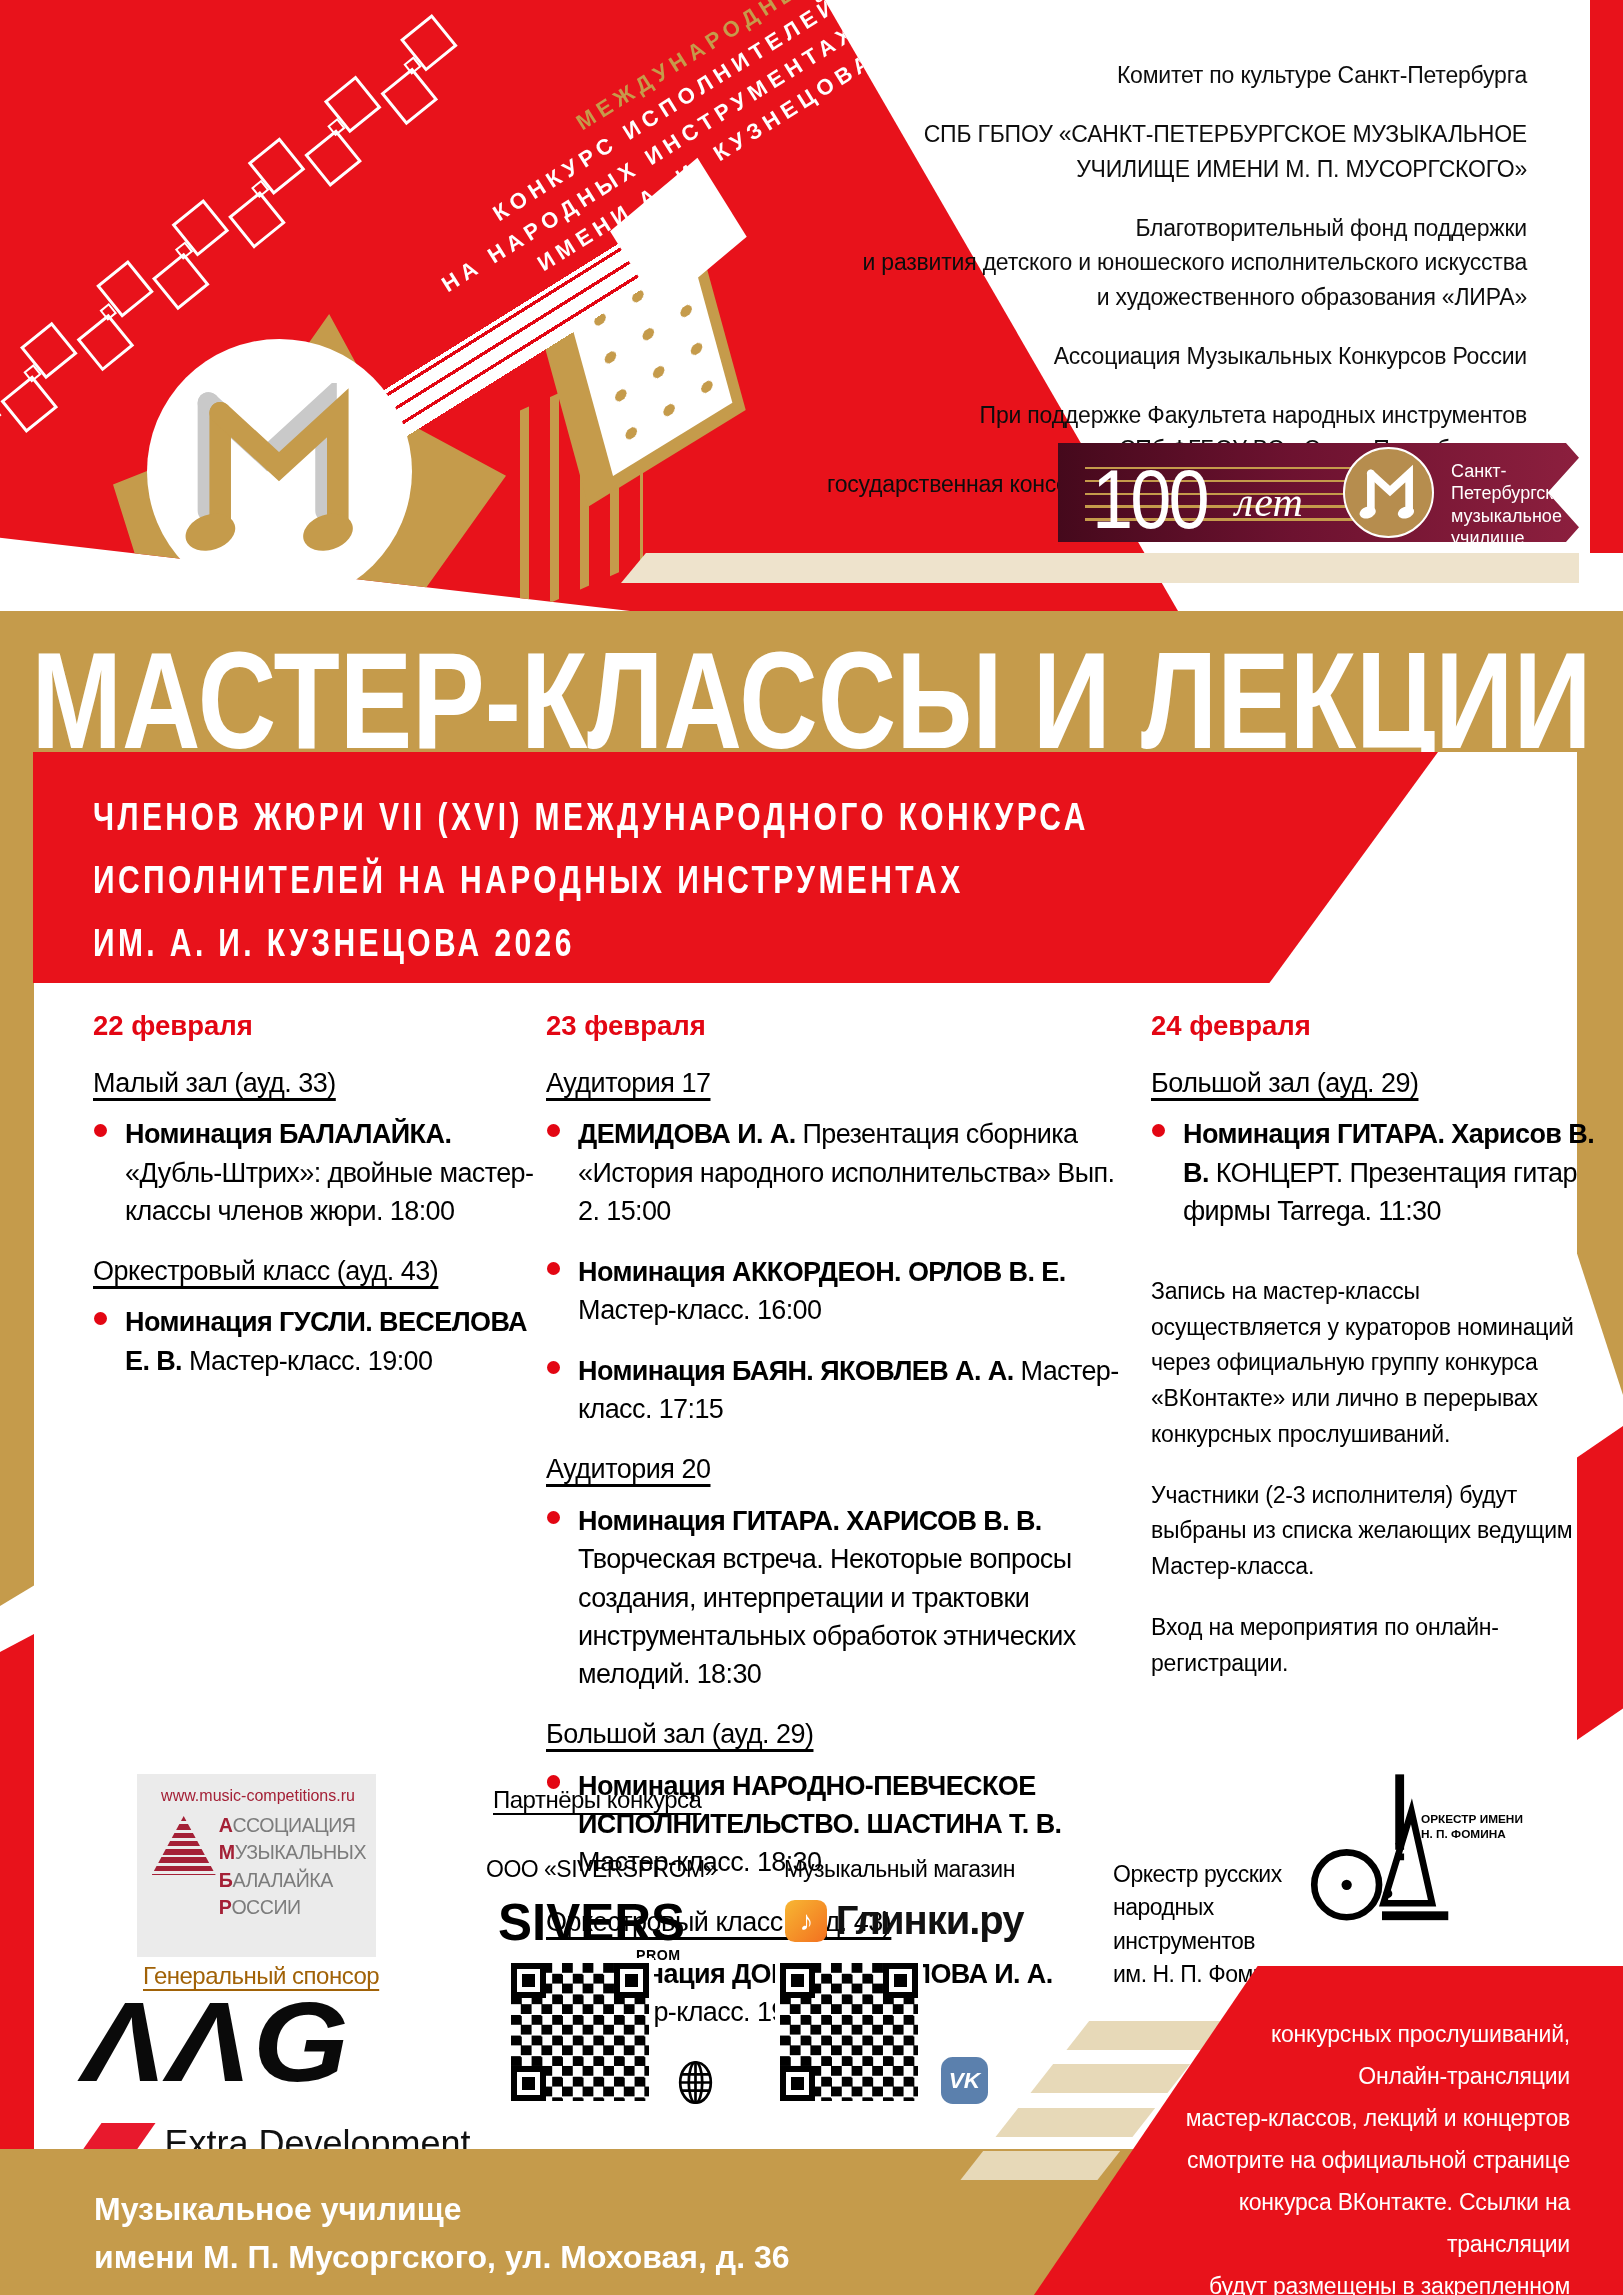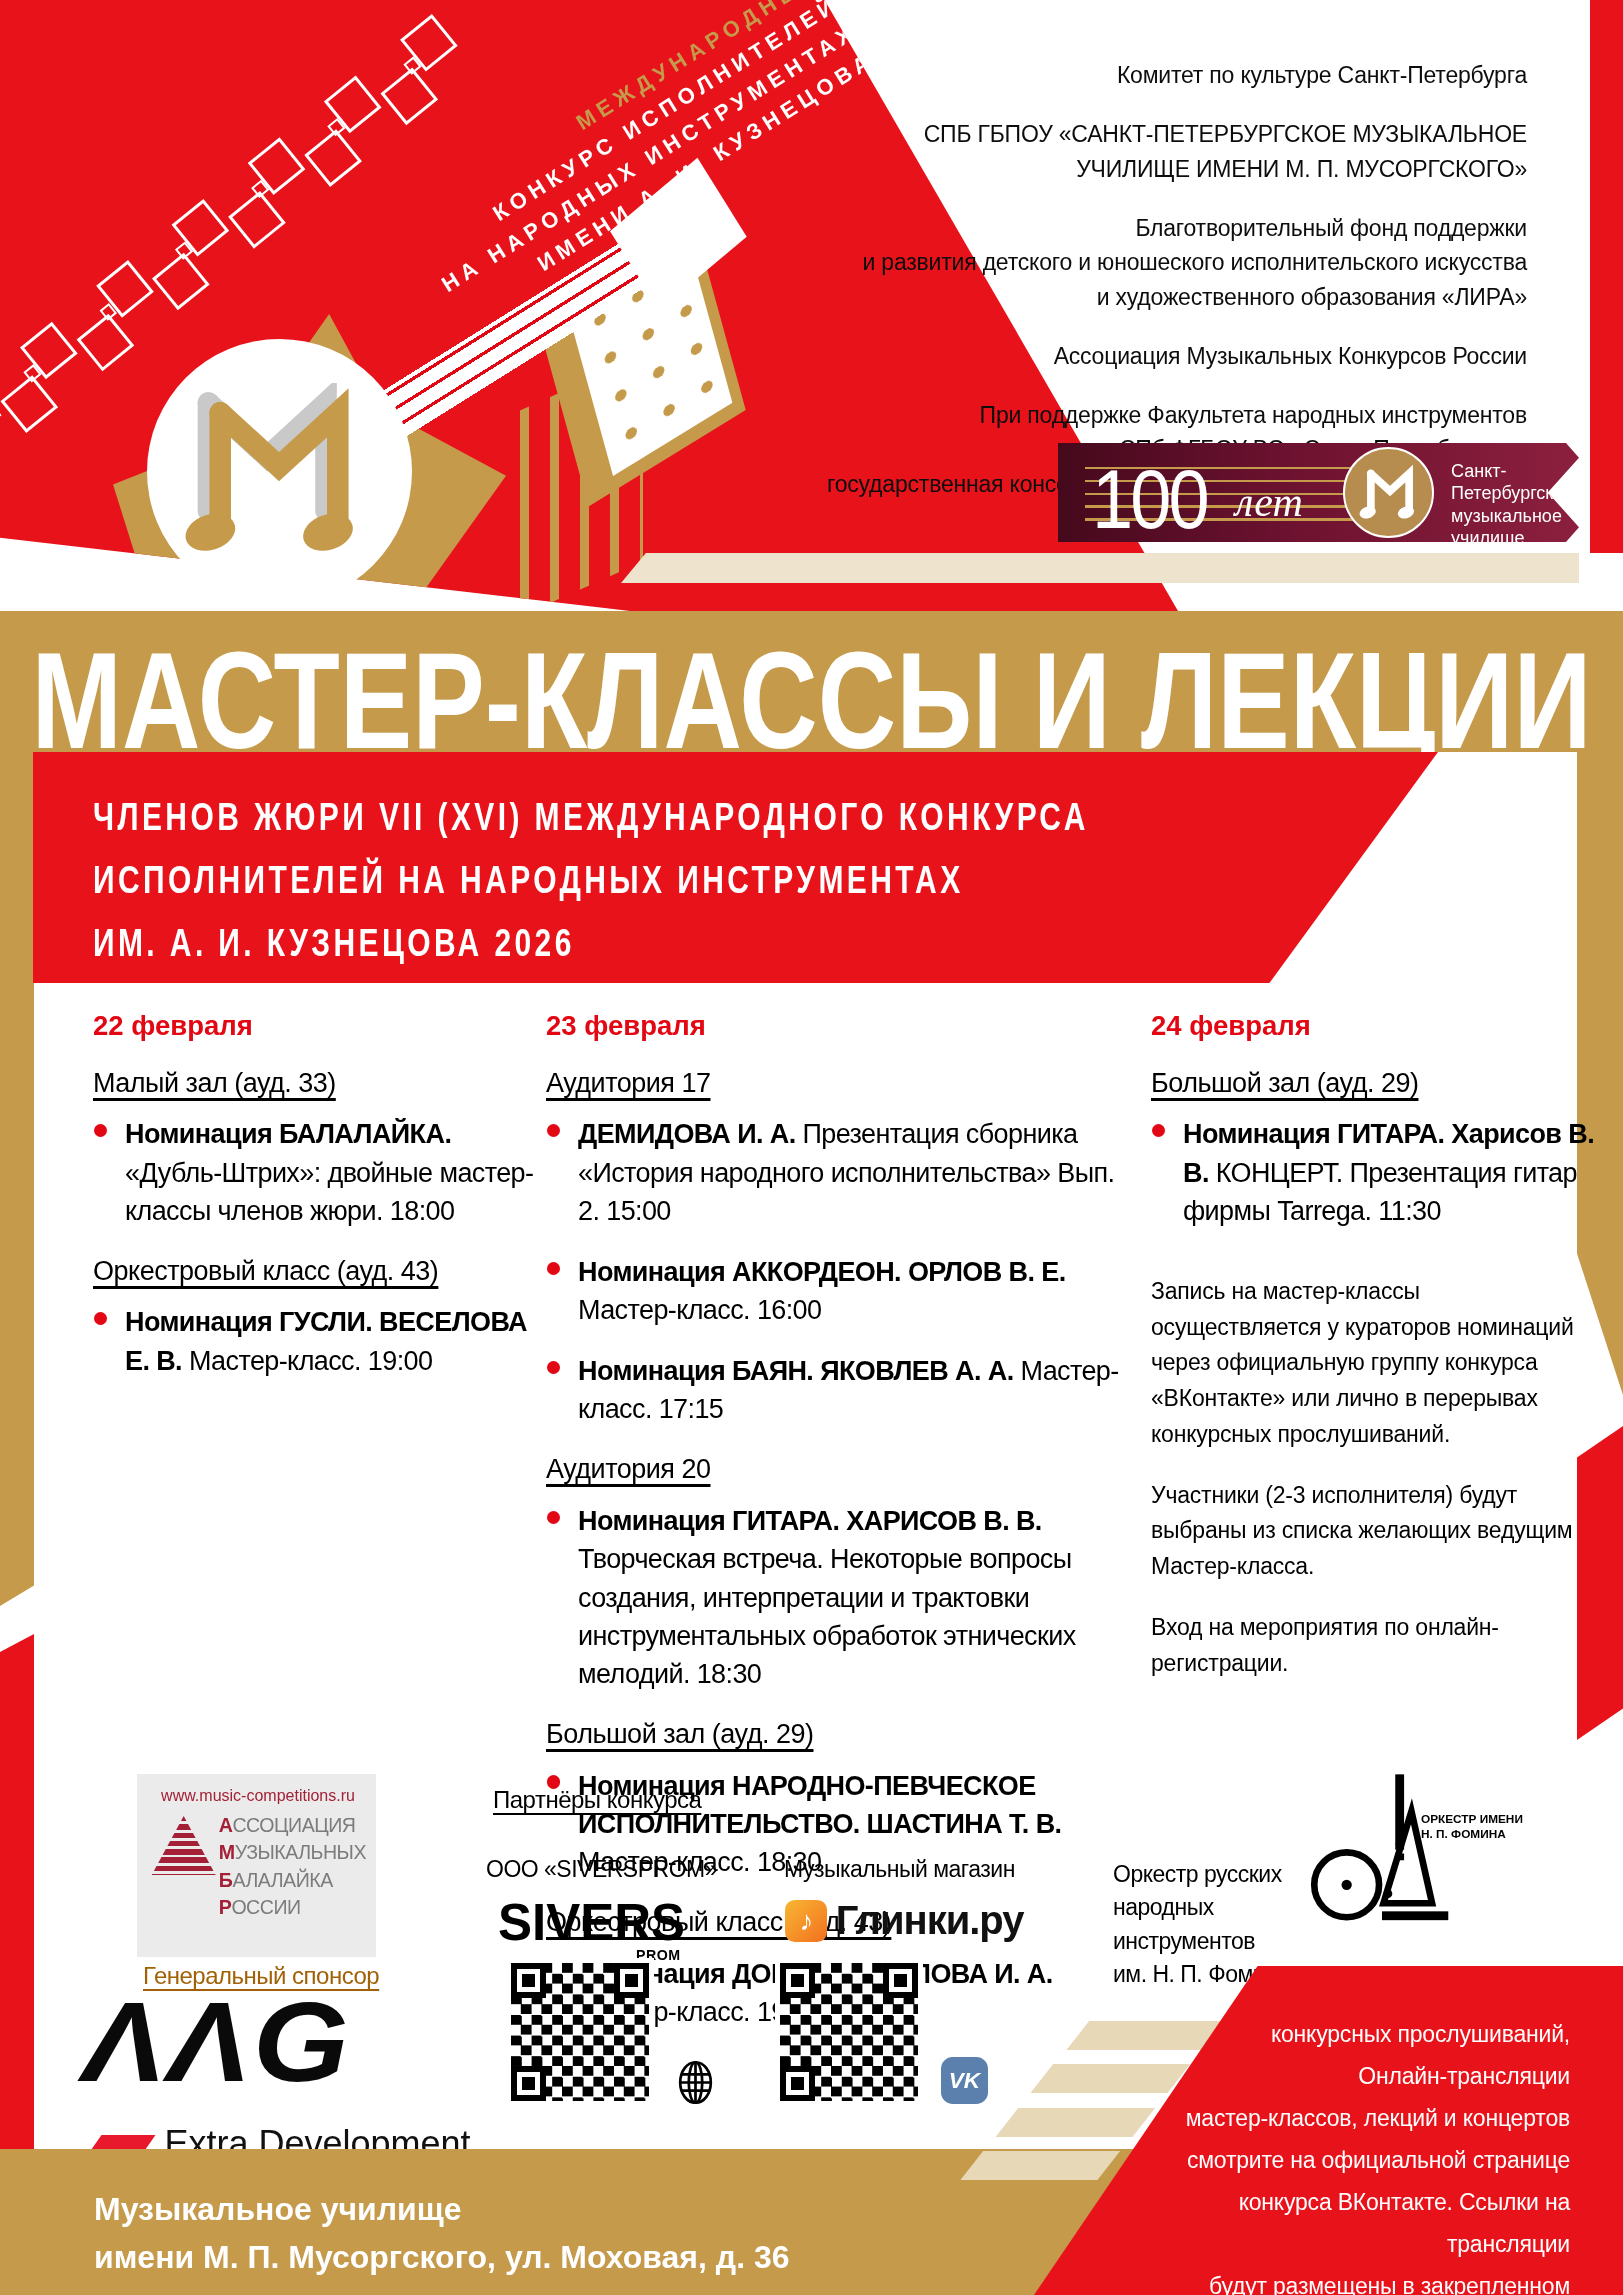--- a/index.html
+++ b/index.html
@@ -119,21 +119,21 @@
   .glinki-text{font-size:40px;font-weight:800;color:#111;letter-spacing:-1px;}
   .fomin-text{position:absolute;left:1113px;top:1812px;font-size:23px;color:#000;line-height:1.45;letter-spacing:-0.5px;margin-top:46px;}
   .fomin-logo{position:absolute;left:1301px;top:1767px;}
   .fomin-caption{position:absolute;left:1421px;top:1812px;font-size:11.8px;font-weight:700;color:#000;line-height:1.3;}
 
   .sponsor-heading{position:absolute;left:143px;top:1962px;font-size:24px;color:#a16207;
         text-decoration:underline;text-decoration-thickness:2px;text-underline-offset:4.9px;letter-spacing:-0.5px;}
   .aag{position:absolute;left:83px;top:1977px;}
   .aag-letters{font-size:123px;font-weight:900;font-style:italic;color:#0a0a0a;letter-spacing:2.9px;
         transform:scaleY(.92);transform-origin:left top;}
-  .aag-row{display:flex;align-items:flex-end;gap:19.6px;margin:4.9px 0 0 7.9px;}
+  .aag-row{display:flex;align-items:flex-start;gap:19.6px;margin:4.9px 0 0 7.9px;}
   .aag-mark{width:54px;height:30px;background:#e8192d;transform:skewX(-35deg);}
   .aag-tagline{font-size:36px;color:#111;letter-spacing:0px;}
 
   
   .qr{position:absolute;width:148px;height:148px;background:#fff;padding:4.9px;}
   .qr-pattern{width:100%;height:100%;
         background:repeating-conic-gradient(#000 0% 25%,#fff 0% 50%);
         background-size:20.6px 20.6px;position:relative;}
   .finder{position:absolute;width:35px;height:35px;background:#fff;border:6.9px solid #000;
         display:flex;align-items:center;justify-content:center;}

